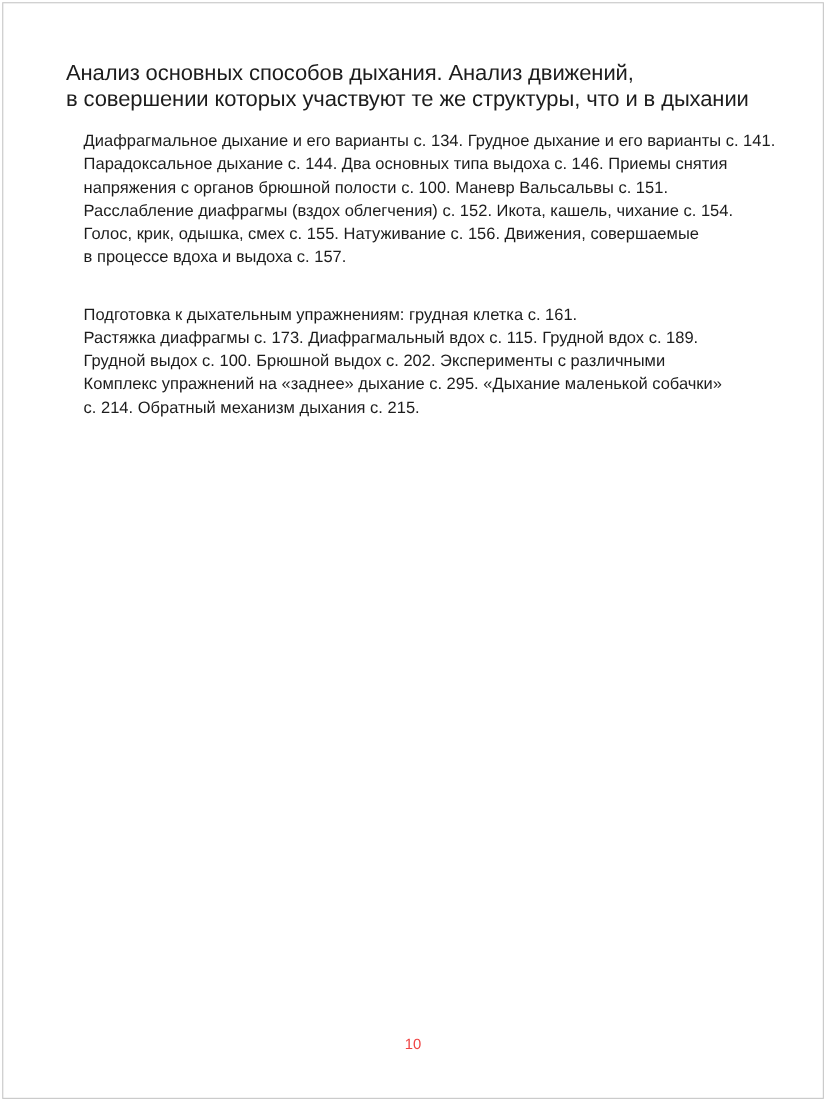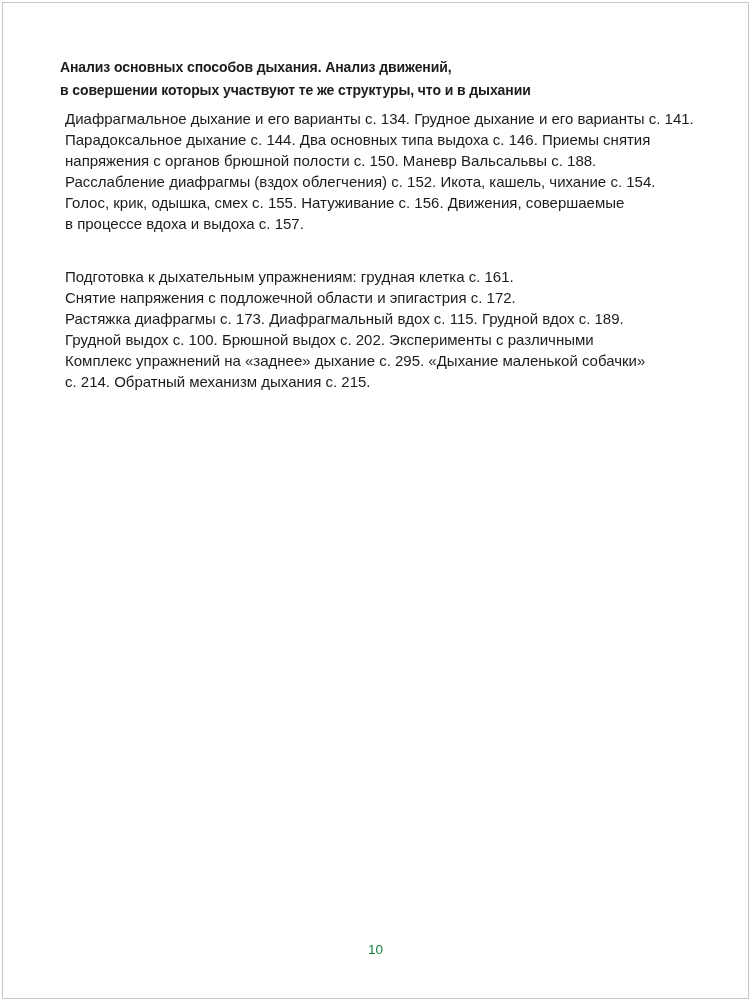--- a/index.html
+++ b/index.html
@@ -21,76 +21,75 @@
     border: 1px solid #c6c6c6;
     pointer-events: none;
   }
   .content {
     position: absolute;
     left: 60px;
     top: 56px;
     width: 640px;
   }
   .section-heading {
-    font-size: 14px;
-    font-weight: bold;
+    font-size: 20px;
+    font-weight: normal;
     line-height: 23px;
     margin: 0 0 6px 0;
     letter-spacing: -0.1px;
   }
   .section-heading .hline {
     white-space: nowrap;
   }
   .section-body {
-    margin: 5px;
+    margin: 16px;
   }
   .section-body .bline {
     font-size: 15px;
     line-height: 21px;
     white-space: nowrap;
   }
   .section + .section {
     margin-top: 32px;
   }
   .page-number {
     position: absolute;
     left: 0;
     right: 0;
     bottom: 44px;
     text-align: center;
     font-size: 13.5px;
-    color: #15803d;
+    color: #ef4444;
   }
 </style>
 </head>
 <body>
 
 <div class="page-border"></div>
 
 <div class="content">
 
   <div class="section">
     <h1 class="section-heading">
       <div class="hline">Анализ основных способов дыхания. Анализ движений,</div>
       <div class="hline">в совершении которых участвуют те же структуры, что и в дыхании</div>
     </h1>
     <div class="section-body">
       <div class="bline">Диафрагмальное дыхание и его варианты с. 134. Грудное дыхание и его варианты с. 141.</div>
       <div class="bline">Парадоксальное дыхание с. 144. Два основных типа выдоха с. 146. Приемы снятия</div>
-      <div class="bline">напряжения с органов брюшной полости с. 150. Маневр Вальсальвы с. 188.</div>
+      <div class="bline">напряжения с органов брюшной полости с. 100. Маневр Вальсальвы с. 151.</div>
       <div class="bline">Расслабление диафрагмы (вздох облегчения) с. 152. Икота, кашель, чихание с. 154.</div>
       <div class="bline">Голос, крик, одышка, смех с. 155. Натуживание с. 156. Движения, совершаемые</div>
       <div class="bline">в процессе вдоха и выдоха с. 157.</div>
     </div>
   </div>
 
   <div class="section">
     <div class="section-body">
       <div class="bline">Подготовка к дыхательным упражнениям: грудная клетка с. 161.</div>
-      <div class="bline">Снятие напряжения с подложечной области и эпигастрия с. 172.</div>
       <div class="bline">Растяжка диафрагмы с. 173. Диафрагмальный вдох с. 115. Грудной вдох с. 189.</div>
       <div class="bline">Грудной выдох с. 100. Брюшной выдох с. 202. Эксперименты с различными</div>
       <div class="bline">Комплекс упражнений на «заднее» дыхание с. 295. «Дыхание маленькой собачки»</div>
       <div class="bline">с. 214. Обратный механизм дыхания с. 215.</div>
     </div>
   </div>
 
 </div>
 
 <div class="page-number">10</div>

